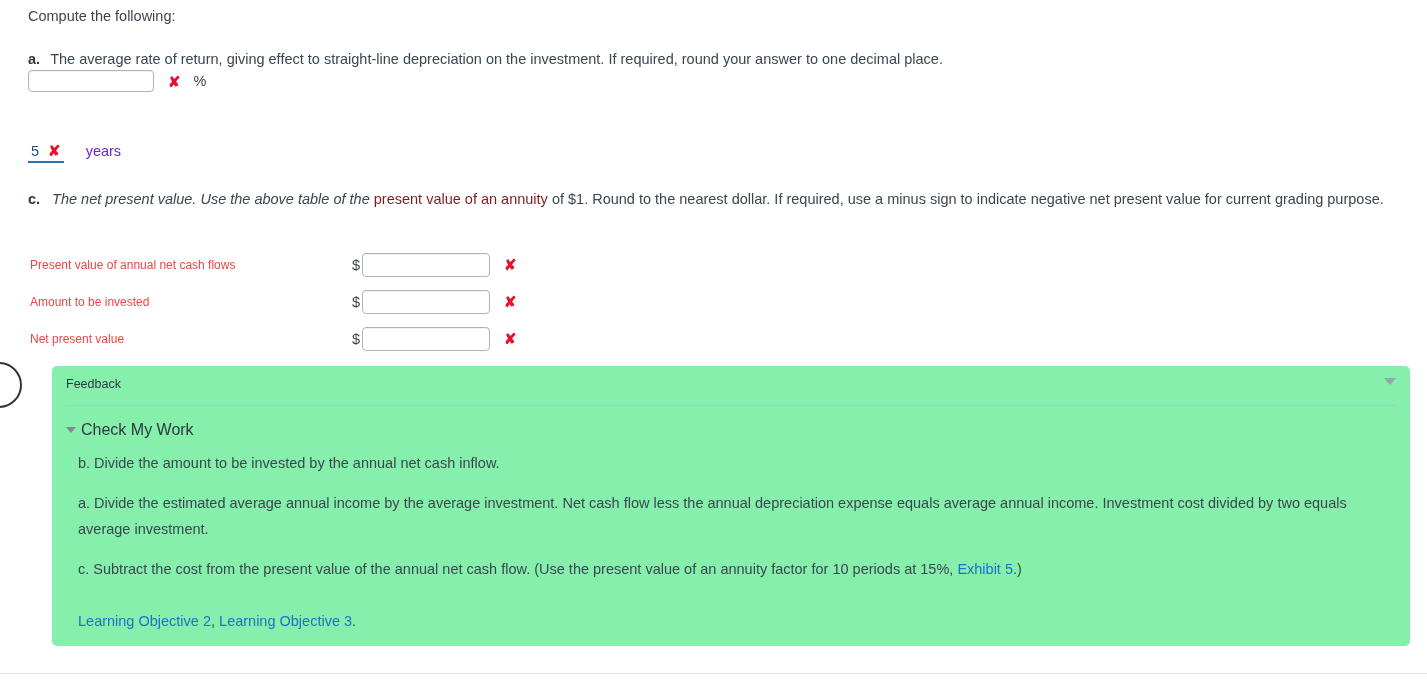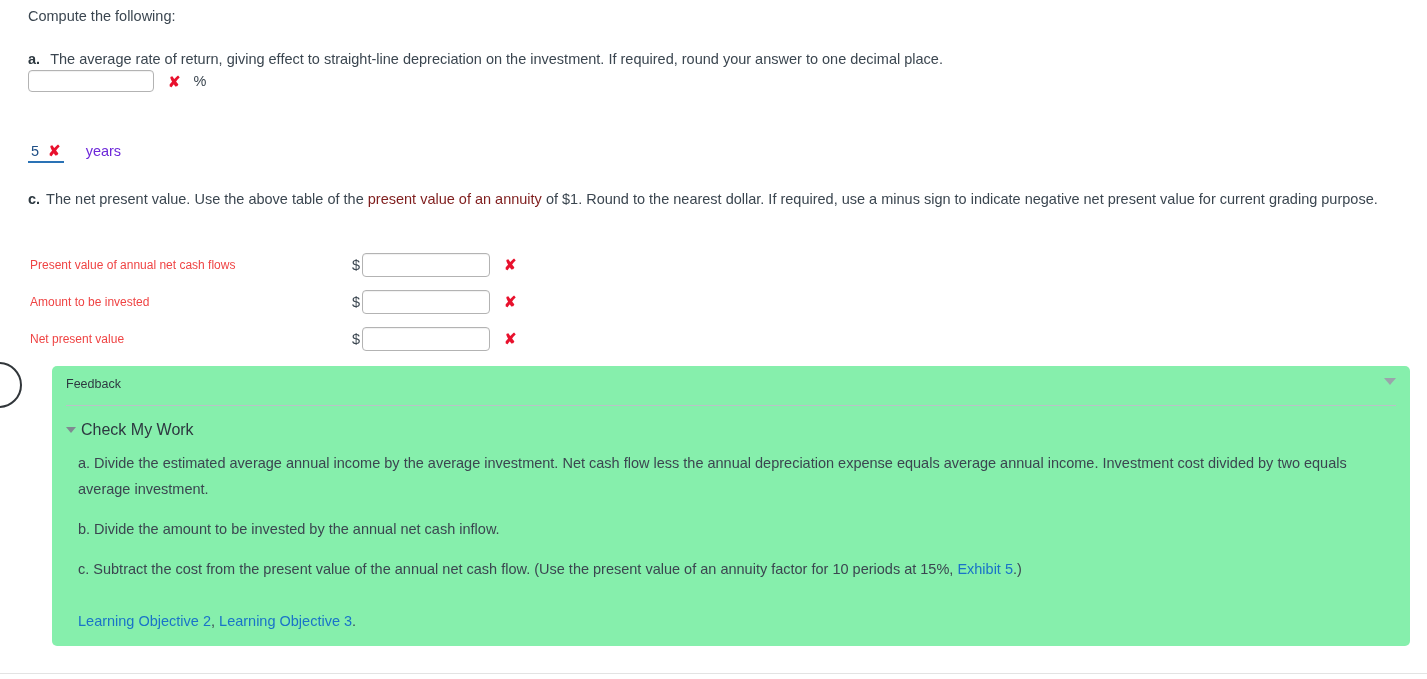--- a/index.html
+++ b/index.html
@@ -282,21 +282,21 @@
 
   <div class="answer-b">
     <span class="graded">
       <span class="val">5</span>
       <span class="xmark">✘</span>
     </span>
     <span class="unit">years</span>
   </div>
 
   <div class="part part-c">
-    <span class="letter">c.</span><span style="margin-left:6px;">The net present value. Use the above table of the </span><span class="link-green">present value of an annuity</span><span> of $1. Round to the nearest dollar. If required, use a minus sign to indicate negative net present value for current grading purpose.</span>
+    <span class="letter">c.</span><span style="margin-left:12px;font-style:italic;">The net present value. Use the above table of the </span><span class="link-green">present value of an annuity</span><span> of $1. Round to the nearest dollar. If required, use a minus sign to indicate negative net present value for current grading purpose.</span>
   </div>
 
   <div class="c-table">
 
     <div class="c-row">
       <span class="c-label">Present value of annual net cash flows</span>
       <span class="c-dollar">$</span>
       <input class="c-input" type="text" value="" style="">
       <span class="xmark">✘</span>
     </div>
@@ -325,22 +325,22 @@
       <span class="fb-caret"></span>
     </div>
     <div class="fb-divider"></div>
 
     <div class="cmw">
       <span class="cmw-caret"></span>
       <span class="cmw-label">Check My Work</span>
     </div>
 
     <div class="fb-body">
+      <p class="fb-para">b. Divide the amount to be invested by the annual net cash inflow.</p>
       <p class="fb-para">a. Divide the estimated average annual income by the average investment. Net cash flow less the annual depreciation expense equals average annual income. Investment cost divided by two equals average investment.</p>
-      <p class="fb-para">b. Divide the amount to be invested by the annual net cash inflow.</p>
       <p class="fb-para"><span>c. Subtract the cost from the present value of the annual net cash flow. (Use the present value of an annuity factor for 10 periods at 15%, </span><span class="link-blue">Exhibit 5</span><span>.)</span></p>
       <p class="fb-links"><span class="link-blue">Learning Objective 2</span><span>, </span><span class="link-blue">Learning Objective 3</span><span>.</span></p>
     </div>
   </div>
 
   <div class="bottom-rule"></div>
 
 </div>
 
 </body></html>

